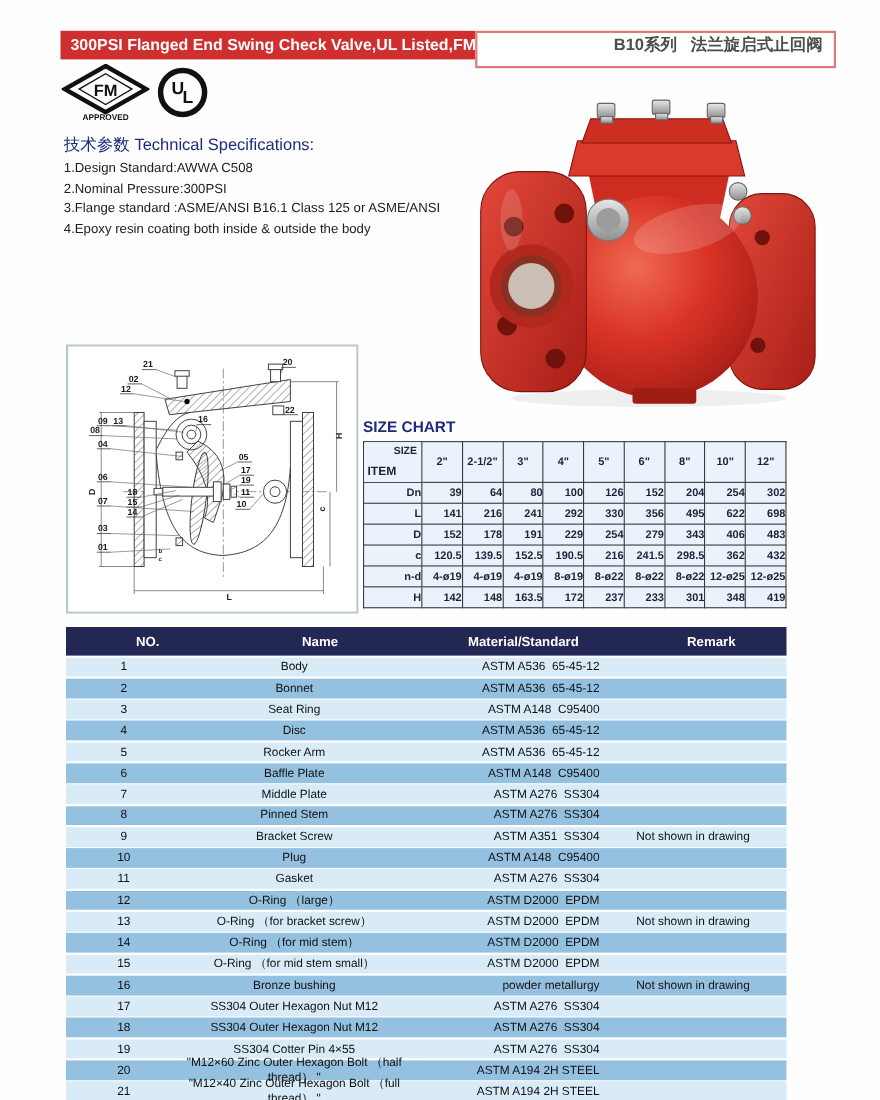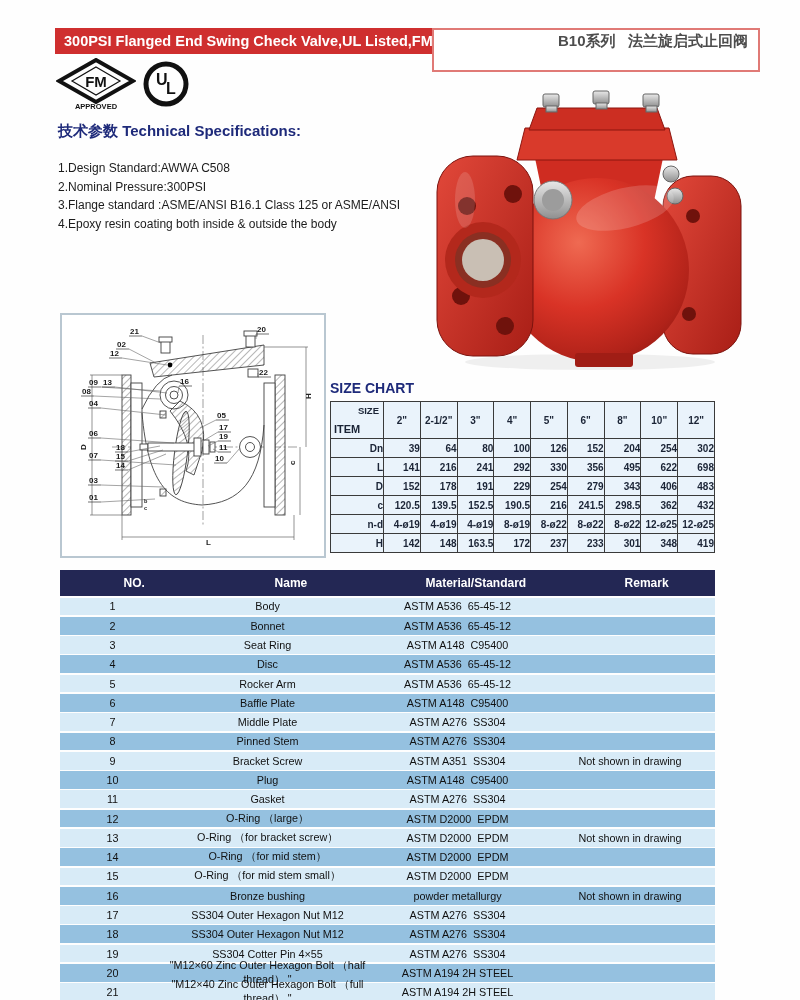--- a/index.html
+++ b/index.html
@@ -3,31 +3,31 @@
 <meta charset="utf-8">
 <style>
   html,body{margin:0;padding:0;}
   body{font-family:"Liberation Sans", sans-serif; background:#ffffff;}
   .page{position:relative;width:800px;height:1000px;background:#fefefe;overflow:hidden;}
 
   
   .hdr-red{position:absolute;left:55px;top:28px;width:377px;height:26px;
     background:var(--c-accent-red,#cf2f2f);color:#fff;font-weight:bold;font-size:14.5px;
     line-height:26px;padding-left:9px;box-sizing:border-box;white-space:nowrap;}
-  .hdr-box{position:absolute;left:432px;top:28px;width:328px;height:44px;
+  .hdr-box{position:absolute;left:432px;top:28px;width:328px;height:34px;
     background:#fff;border:2px solid #e07a76;box-sizing:border-box;color:#4d4d4d;
     font-weight:bold;font-size:15px;line-height:22px;text-align:right;padding-right:10px;white-space:pre;}
 
   
   .logo-fm{position:absolute;left:56px;top:58px;}
   .logo-ul{position:absolute;left:142px;top:60px;}
 
   
   .specs{position:absolute;left:58px;top:122px;width:370px;}
-  .specs-h{font-size:15px;font-weight:bold;color:var(--c-heading-navy,#1e2a7a);margin-bottom:18px;}
+  .specs-h{font-size:15px;font-weight:normal;color:var(--c-heading-navy,#1e2a7a);margin-bottom:2px;}
   .spec-item{font-size:12px;color:#1c1c1c;line-height:18.5px;white-space:pre-wrap;}
 
   
   .photo{position:absolute;left:425px;top:88px;width:330px;height:285px;}
 
   
   .drawing{position:absolute;left:60px;top:313px;width:266px;height:245px;}
 
   
   .sizechart{position:absolute;left:330px;top:380px;width:388px;}
@@ -46,21 +46,21 @@
 
   
   .parts{position:absolute;left:60px;top:570px;width:655px;}
   .pt-header{display:flex;background:var(--c-table-header-navy,#232754);color:#fff;height:26px;
     align-items:center;font-weight:bold;font-size:12px;}
   .pt-row{display:flex;height:17.7px;align-items:center;font-size:10.8px;color:#111;margin-top:1.6px;}
   .pt-row:nth-child(odd){background:var(--c-row-light,#d8ebf7);}
   .pt-row:nth-child(even){background:var(--c-row-dark,#95c1e0);}
   .c1{width:105px;text-align:center;}
   .c2{width:205px;text-align:center;}
-  .c3{width:175px;text-align:center;white-space:pre;}
+  .c3{width:175px;text-align:right;white-space:pre;}
   .c4{width:170px;text-align:center;}
   .pt-header .c1,.pt-header .c2,.pt-header .c3,.pt-header .c4{text-align:center;padding-left:32px;}
 </style>
 </head>
 <body>
 
 <div class="page">
 
   <div class="hdr-red">300PSI Flanged End Swing Check Valve,UL Listed,FM Approved</div>
   <div class="hdr-box">B10系列   法兰旋启式止回阀</div>

